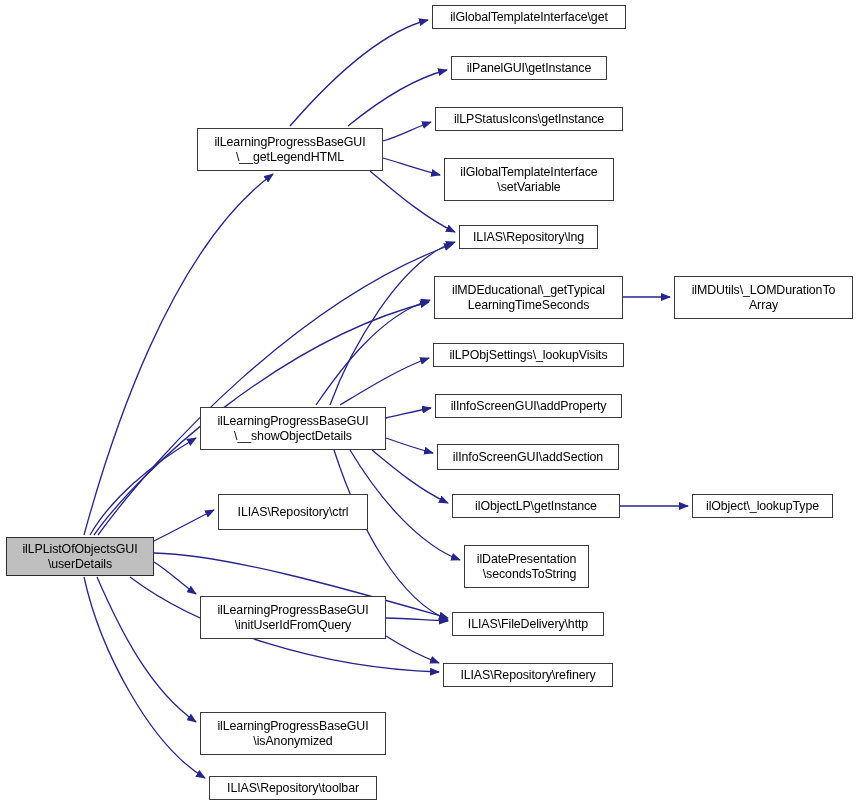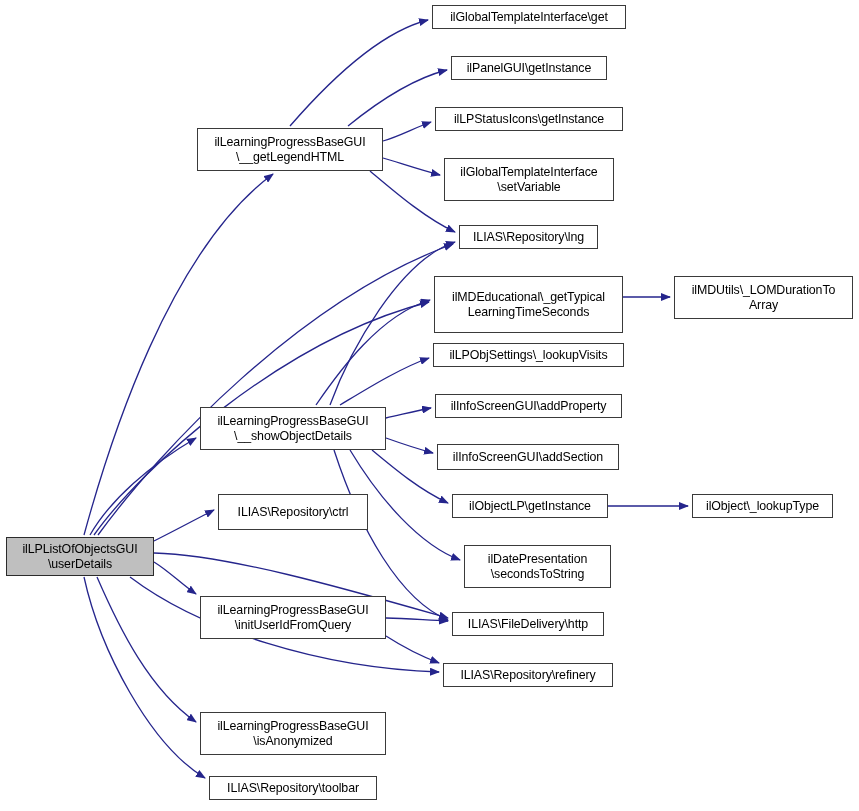--- a/index.html
+++ b/index.html
@@ -100,27 +100,27 @@
 \initUserIdFromQuery</span></div>
       <div class="node" style="left: 200px; top: 712px; width: 186px; height: 43px;"><span class="lbl">ilLearningProgressBaseGUI
 \isAnonymized</span></div>
       <div class="node" style="left: 209px; top: 776px; width: 168px; height: 24px;"><span class="lbl">ILIAS\Repository\toolbar</span></div>
       <div class="node" style="left: 432px; top: 5px; width: 194px; height: 24px;"><span class="lbl">ilGlobalTemplateInterface\get</span></div>
       <div class="node" style="left: 451px; top: 56px; width: 156px; height: 24px;"><span class="lbl">ilPanelGUI\getInstance</span></div>
       <div class="node" style="left: 435px; top: 107px; width: 188px; height: 24px;"><span class="lbl">ilLPStatusIcons\getInstance</span></div>
       <div class="node" style="left: 444px; top: 158px; width: 170px; height: 43px;"><span class="lbl">ilGlobalTemplateInterface
 \setVariable</span></div>
       <div class="node" style="left: 459px; top: 225px; width: 139px; height: 24px;"><span class="lbl">ILIAS\Repository\lng</span></div>
-      <div class="node" style="left: 434px; top: 276px; width: 189px; height: 57px;"><span class="lbl">ilMDEducational\_getTypical
+      <div class="node" style="left: 434px; top: 276px; width: 189px; height: 43px;"><span class="lbl">ilMDEducational\_getTypical
 LearningTimeSeconds</span></div>
       <div class="node" style="left: 433px; top: 343px; width: 191px; height: 24px;"><span class="lbl">ilLPObjSettings\_lookupVisits</span></div>
       <div class="node" style="left: 435px; top: 394px; width: 187px; height: 24px;"><span class="lbl">ilInfoScreenGUI\addProperty</span></div>
       <div class="node" style="left: 437px; top: 444px; width: 182px; height: 26px;"><span class="lbl">ilInfoScreenGUI\addSection</span></div>
-      <div class="node" style="left: 452px; top: 494px; width: 156px; height: 24px;"><span class="lbl">ilObjectLP\getInstance</span></div>
-      <div class="node" style="left: 464px; top: 545px; width: 147px; height: 43px;"><span class="lbl">ilDatePresentation
+      <div class="node" style="left: 452px; top: 494px; width: 168px; height: 24px;"><span class="lbl">ilObjectLP\getInstance</span></div>
+      <div class="node" style="left: 464px; top: 545px; width: 125px; height: 43px; text-align: right;"><span class="lbl">ilDatePresentation
 \secondsToString</span></div>
       <div class="node" style="left: 452px; top: 612px; width: 152px; height: 24px;"><span class="lbl">ILIAS\FileDelivery\http</span></div>
       <div class="node" style="left: 443px; top: 663px; width: 170px; height: 24px; align-items: center;"><span class="lbl">ILIAS\Repository\refinery</span></div>
       <div class="node" style="left: 674px; top: 276px; width: 179px; height: 43px;"><span class="lbl">ilMDUtils\_LOMDurationTo
 Array</span></div>
       <div class="node" style="left: 692px; top: 494px; width: 141px; height: 24px;"><span class="lbl">ilObject\_lookupType</span></div>
     </div>
 </div>
 
 </body></html>

